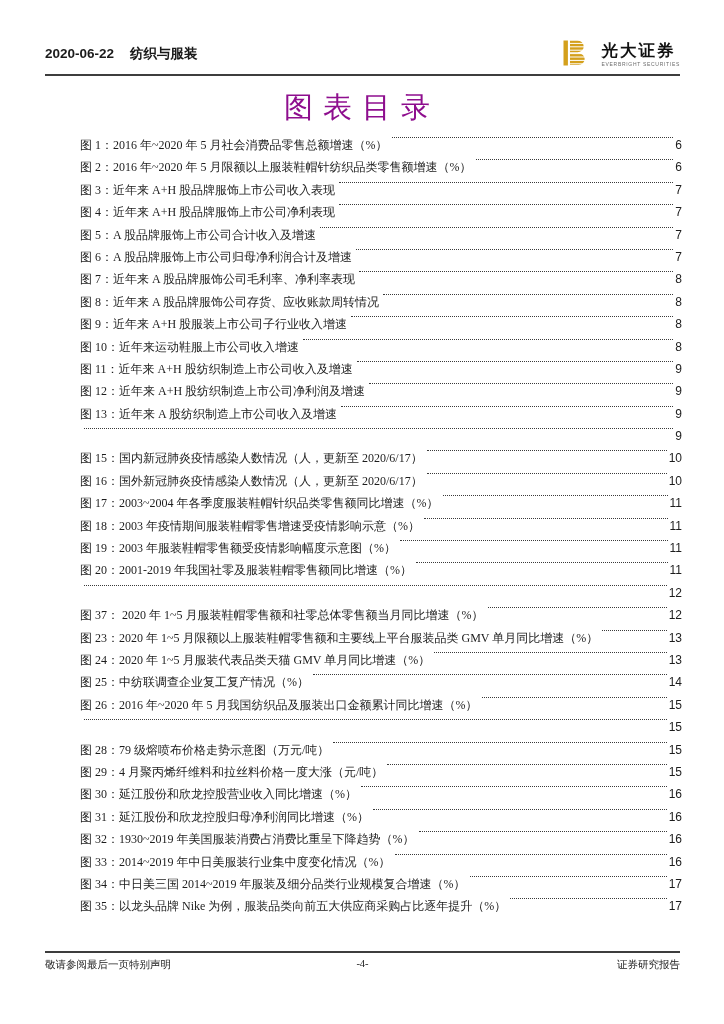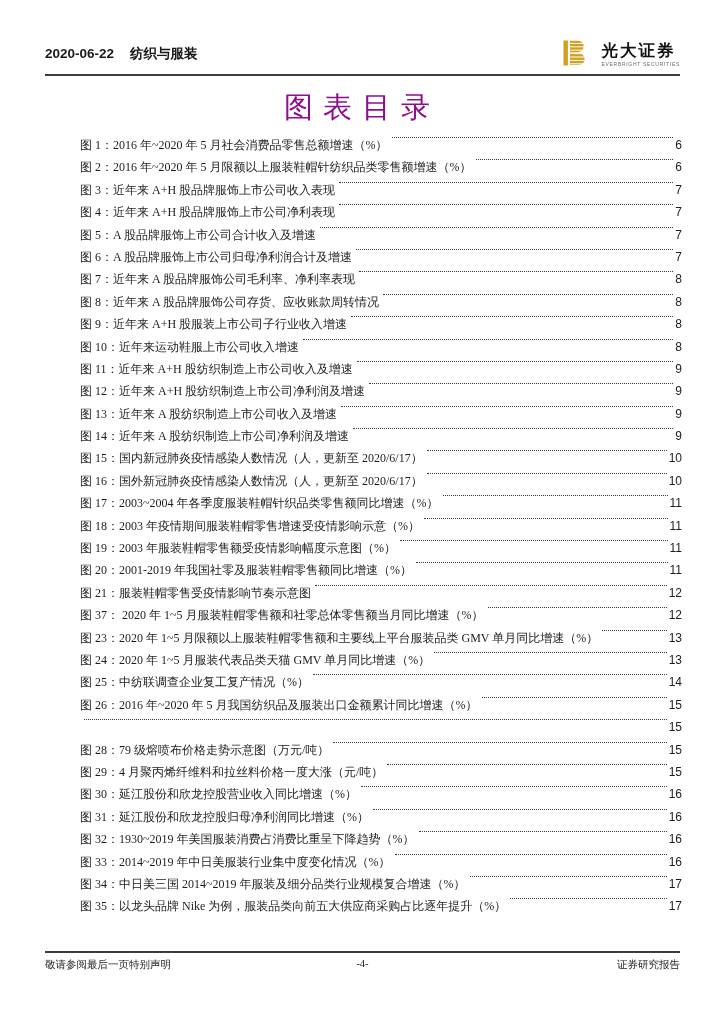--- a/index.html
+++ b/index.html
@@ -225,21 +225,20 @@
       <span class="toc-label">图 12：近年来 A+H 股纺织制造上市公司净利润及增速</span>
       <span class="toc-leader"></span>
       <span class="toc-page">9</span>
     </div>
       <div class="toc-row">
       <span class="toc-label">图 13：近年来 A 股纺织制造上市公司收入及增速</span>
       <span class="toc-leader"></span>
       <span class="toc-page">9</span>
     </div>
       <div class="toc-row">
-      <span class="toc-label">图 14：近年来 A 股纺织制造上市公司净利润及增速</span>
       <span class="toc-leader"></span>
       <span class="toc-page">9</span>
     </div>
       <div class="toc-row">
       <span class="toc-label">图 15：国内新冠肺炎疫情感染人数情况（人，更新至 2020/6/17）</span>
       <span class="toc-leader"></span>
       <span class="toc-page">10</span>
     </div>
       <div class="toc-row">
       <span class="toc-label">图 16：国外新冠肺炎疫情感染人数情况（人，更新至 2020/6/17）</span>
@@ -260,21 +259,20 @@
       <span class="toc-label">图 19：2003 年服装鞋帽零售额受疫情影响幅度示意图（%）</span>
       <span class="toc-leader"></span>
       <span class="toc-page">11</span>
     </div>
       <div class="toc-row">
       <span class="toc-label">图 20：2001-2019 年我国社零及服装鞋帽零售额同比增速（%）</span>
       <span class="toc-leader"></span>
       <span class="toc-page">11</span>
     </div>
       <div class="toc-row">
-      <span class="toc-label">图 21：服装鞋帽零售受疫情影响节奏示意图</span>
       <span class="toc-leader"></span>
       <span class="toc-page">12</span>
     </div>
       <div class="toc-row">
       <span class="toc-label">图 37： 2020 年 1~5 月服装鞋帽零售额和社零总体零售额当月同比增速（%）</span>
       <span class="toc-leader"></span>
       <span class="toc-page">12</span>
     </div>
       <div class="toc-row">
       <span class="toc-label">图 23：2020 年 1~5 月限额以上服装鞋帽零售额和主要线上平台服装品类 GMV 单月同比增速（%）</span>

